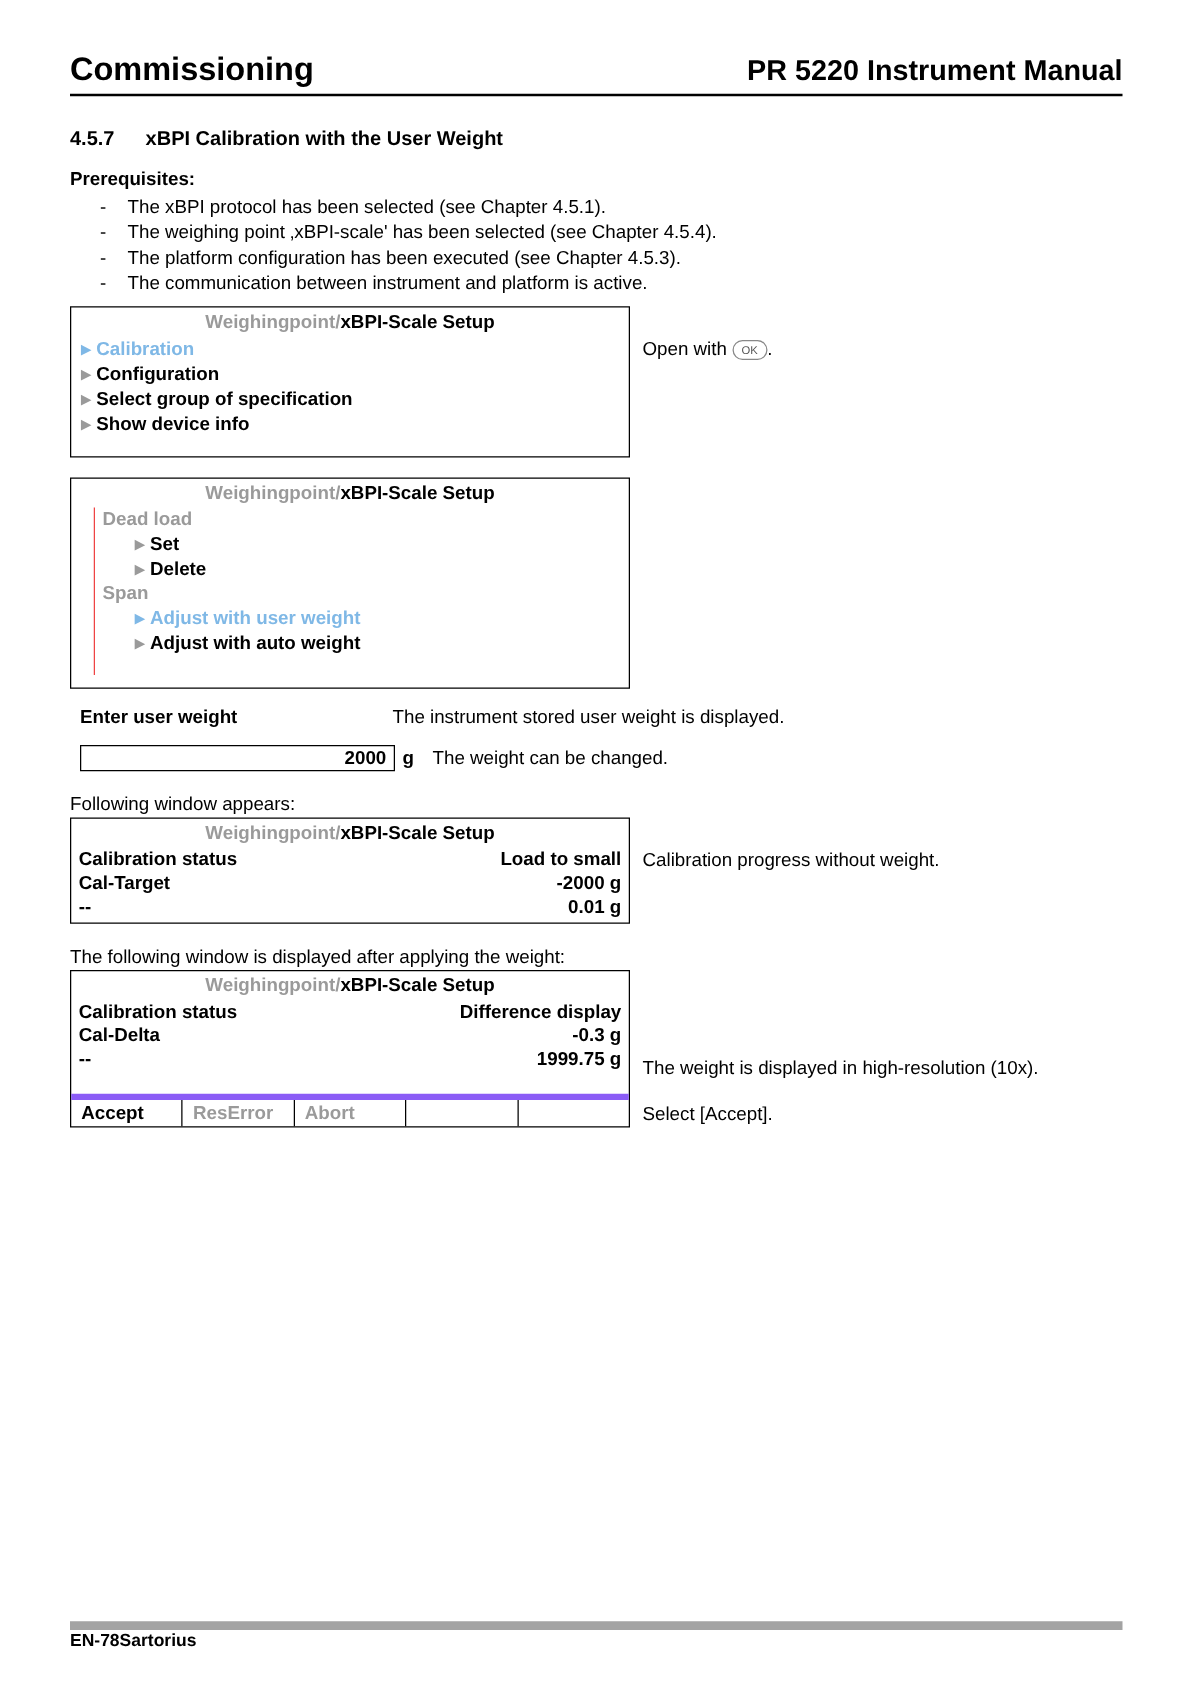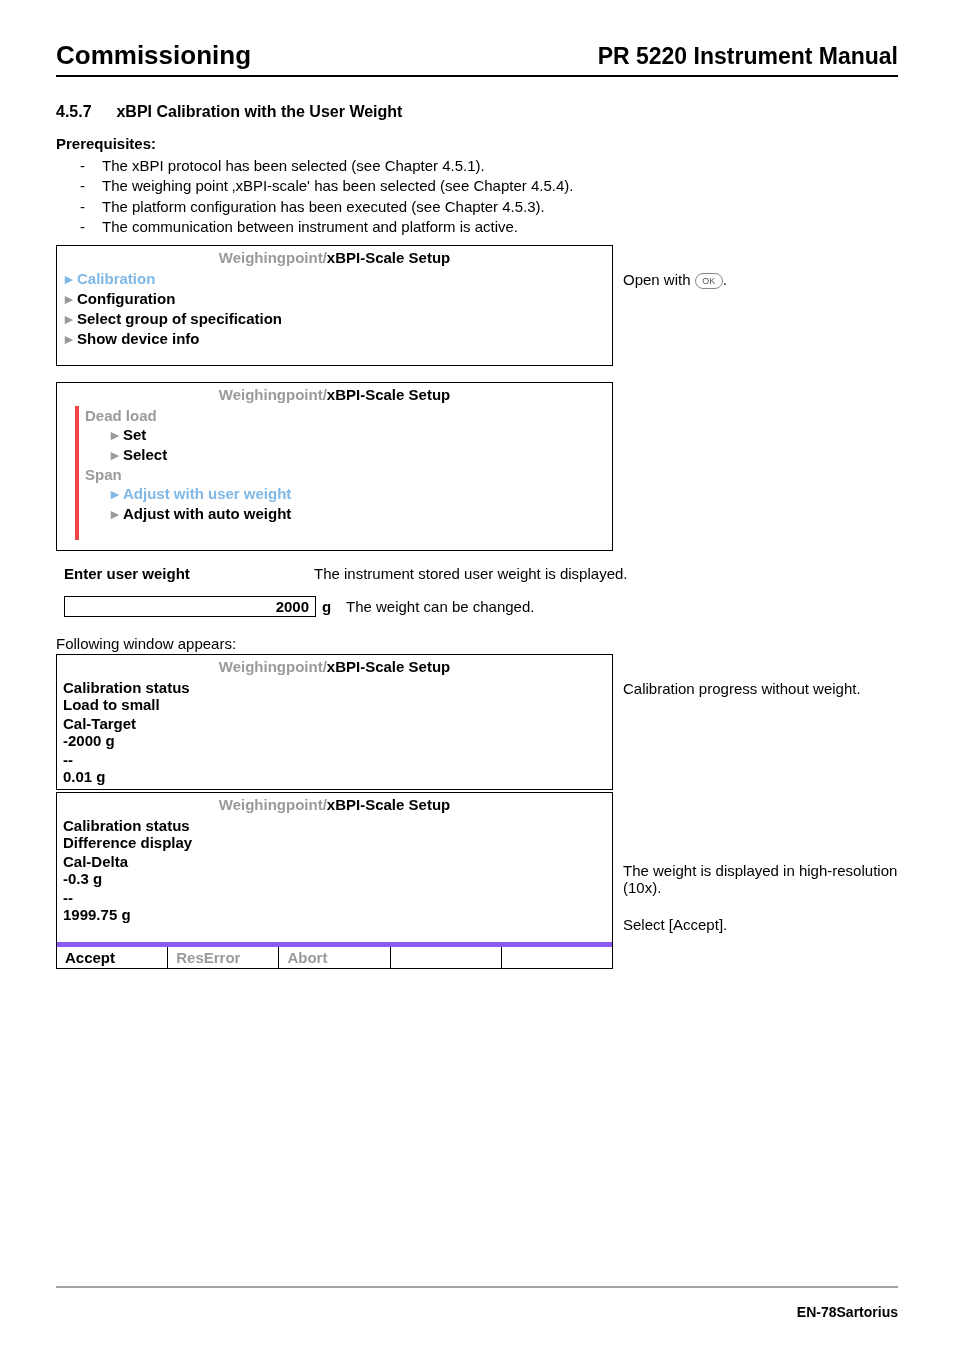--- a/index.html
+++ b/index.html
@@ -66,21 +66,21 @@
     width: 22px;
     text-indent: 0;
   }
 
   .row-pair {
     display: flex;
     margin-top: 8px;
     align-items: flex-start;
   }
   .panel {
-    width: 557px;
+    width: 448px;
     border: 1px solid #000;
     box-sizing: border-box;
     font-size: 15px;
   }
   .panel .title-row {
     text-align: center;
     padding: 3px 4px;
     font-weight: 700;
     color: #000;
   }
@@ -174,21 +174,20 @@
   .plain-para {
     font-size: 15px;
     margin-top: 18px;
   }
 
   .two-col-panel .row2 {
     display: flex;
     justify-content: space-between;
     padding: 1px 6px;
     font-weight: 700;
-    flex-direction: column;
   }
   .two-col-panel .row2 .l { font-weight: 700; }
   .two-col-panel .row2 .r { font-weight: 700; }
 
   .soft-row {
     display: flex;
     border-top: 5px solid #8b5cf6;
     font-size: 15px;
     font-weight: 700;
   }
@@ -196,25 +195,25 @@
     flex: 1;
     border-right: 1px solid #000;
     text-align: left;
     padding: 2px 8px;
   }
   .soft-row .cell:last-child { border-right: none; }
   .soft-row .grey { color: #9a9a9a; }
 
   .footer {
     margin-top: auto;
-    border-top: 2px solid #a3a3a3;
-    display: flex;
-    justify-content: flex-end;
+    border-top: 7px solid #a3a3a3;
+    display: flex;
+    justify-content: flex-start;
     font-size: 14px;
-    padding-top: 16px;
+    padding-top: 0;
     font-weight: 700;
   }
 
   .spacer { height: 6px; }
   .v-bar-wrap { border-left: 1px solid #000; margin-left: 6px; padding-left: 0; }
 </style>
 </head>
 <body>
 
 <div class="page">
@@ -263,27 +262,27 @@
       <span class="inline-ok">OK</span><span>.</span>
     </div>
   </div>
 
   <div class="row-pair" style="margin-top:16px;">
     <div class="panel">
       <div class="title-row">
         <span class="grey">Weighingpoint/</span><span>xBPI-Scale Setup</span>
       </div>
       <div class="menu v-bar-wrap" style="border-left:none;">
-        <div style="border-left:4px solid #ef4444; margin-left:6px; padding:0 6px 10px 4px;">
+        <div style="border-left:1px solid #ef4444; margin-left:6px; padding:0 6px 10px 4px;">
           <div class="menu-header">Dead load</div>
           <div class="menu-item indent">
             <span class="tri tri-grey">▸</span><span>Set</span>
           </div>
           <div class="menu-item indent">
-            <span class="tri tri-grey">▸</span><span>Select</span>
+            <span class="tri tri-grey">▸</span><span>Delete</span>
           </div>
           <div class="menu-header">Span</div>
           <div class="menu-item indent sel">
             <span class="tri">▸</span><span>Adjust with user weight</span>
           </div>
           <div class="menu-item indent">
             <span class="tri tri-grey">▸</span><span>Adjust with auto weight</span>
           </div>
           <div class="spacer"></div>
         </div>
@@ -322,20 +321,21 @@
       <div class="row2" style="padding-bottom:4px;">
         <span class="l">--</span>
         <span class="r">0.01 g</span>
       </div>
     </div>
     <div class="side-note" style="padding-top:26px;">
       <span>Calibration progress without weight.</span>
     </div>
   </div>
 
+  <div class="plain-para">The following window is displayed after applying the weight:</div>
 
   <div class="row-pair" style="margin-top:2px;">
     <div class="panel two-col-panel">
       <div class="title-row">
         <span class="grey">Weighingpoint/</span><span>xBPI-Scale Setup</span>
       </div>
       <div class="row2">
         <span class="l">Calibration status</span>
         <span class="r">Difference display</span>
       </div>

